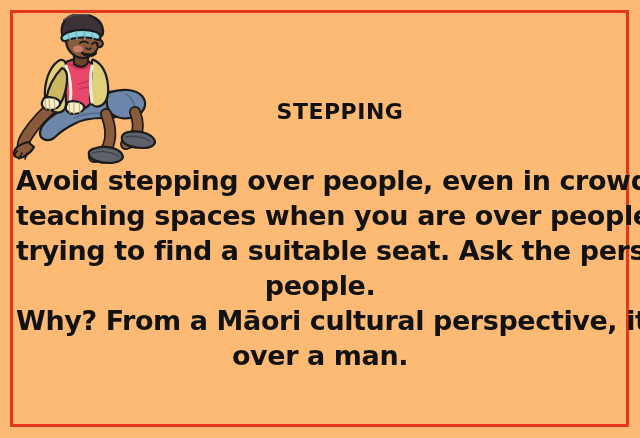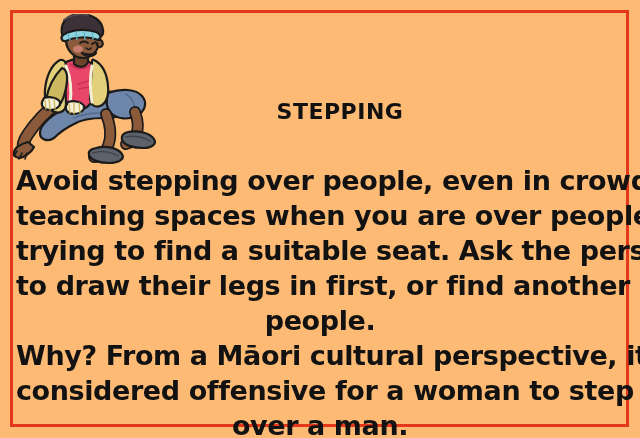--- a/index.html
+++ b/index.html
@@ -159,21 +159,19 @@
       </g>
     </svg>
   </div>
 
   <div class="title">STEPPING</div>
 
   <div class="body-text">
     <div class="body-line">Avoid stepping over people, even in crowded</div>
     <div class="body-line">teaching spaces when you are over people</div>
     <div class="body-line">trying to find a suitable seat. Ask the person</div>
-    <div class="body-line">to draw their legs in first, or find another</div>
     <div class="body-line">people.</div>
     <div class="para-gap"></div>
     <div class="body-line">Why? From a Māori cultural perspective, it is</div>
-    <div class="body-line">considered offensive for a woman to step</div>
     <div class="body-line">over a man.</div>
   </div>
 
 </div>
 
 </body></html>

